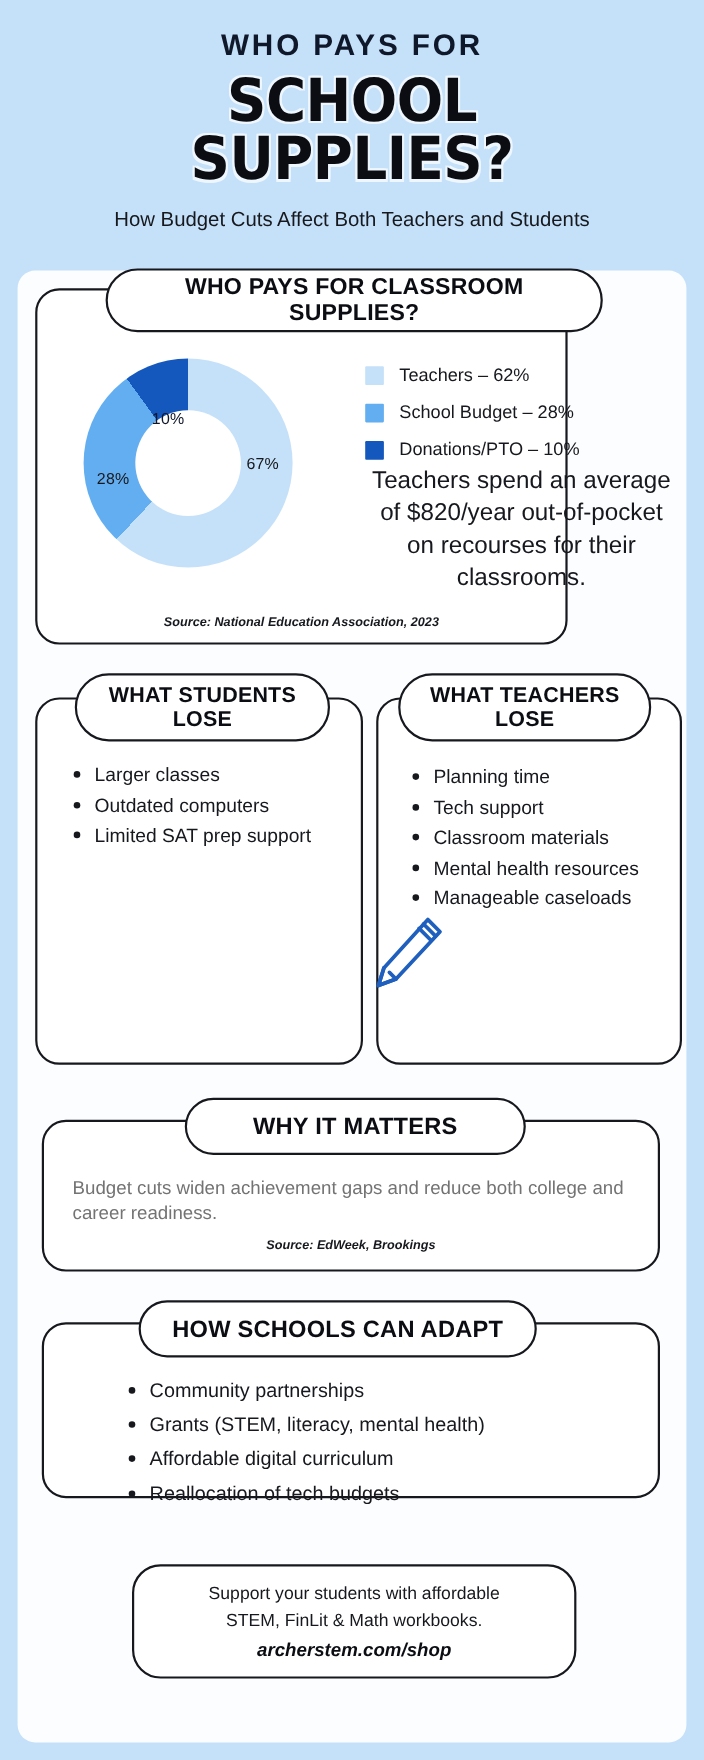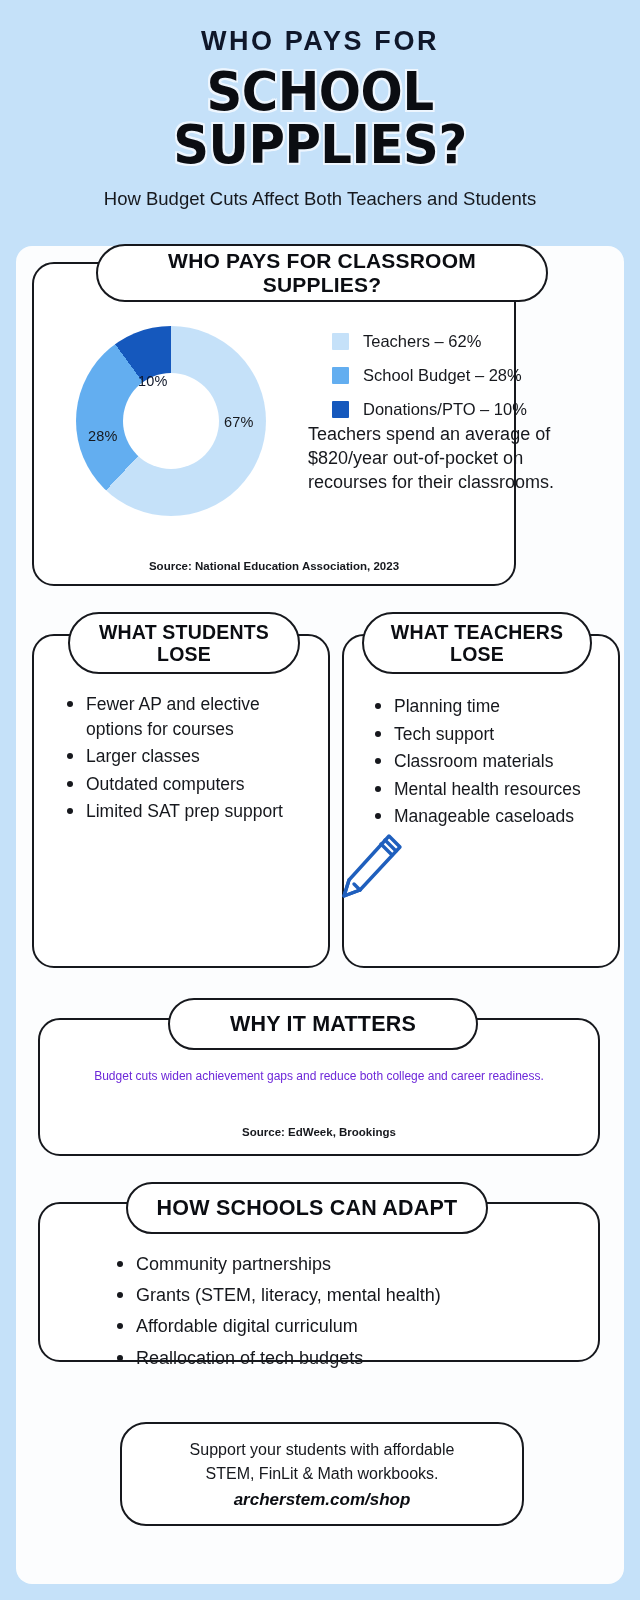--- a/index.html
+++ b/index.html
@@ -152,33 +152,34 @@
     border-radius: 1px;
   }
   .legend-label {
     font-size: 16.5px;
     color: #16181d;
     white-space: nowrap;
   }
 
   .stat-text {
     position: absolute;
-    left: 274px; top: 158px;
+    left: 298px; top: 158px;
     width: 284px;
-    text-align: left;
-    font-size: 18px;
+    text-align: center;
+    font-size: 22px;
     line-height: 1.34;
     color: #16181d;
   }
   .source {
     position: absolute;
     left: 0; right: 0;
     bottom: 12px;
     text-align: center;
     font-size: 11.5px;
+    font-style: italic;
     font-weight: 700;
     color: #16181d;
   }
 
   
   #students-card {
     left: 16px; top: 388px;
     width: 298px; height: 334px;
   }
   #students-tab {
@@ -227,24 +228,23 @@
     width: 562px; height: 138px;
   }
   #why-tab {
     left: 128px; top: -22px;
     width: 310px; height: 52px;
     font-size: 21.5px;
   }
   .why-body {
     position: absolute;
     left: 26px; right: 26px; top: 48px;
-    text-align: center;
-    font-size: 12px;
+    font-size: 17px;
     line-height: 1.36;
-    color: #6d28d9;
+    color: #737373;
   }
   #why-card .source { bottom: 16px; }
 
   
   #adapt-card {
     left: 22px; top: 956px;
     width: 562px; height: 160px;
   }
   #adapt-tab {
     left: 86px; top: -22px;
@@ -326,21 +326,20 @@
         </div>
       </div>
 
       <div class="stat-text">Teachers spend an average of $820/year out-of-pocket on recourses for their classrooms.</div>
       <div class="source">Source: National Education Association, 2023</div>
     </div>
 
     <div class="card" id="students-card">
       <div class="tab" id="students-tab">WHAT STUDENTS LOSE</div>
       <ul class="bullets" id="students-list">
-          <li>Fewer AP and elective options for courses</li>
           <li>Larger classes</li>
           <li>Outdated computers</li>
           <li>Limited SAT prep support</li>
         </ul>
     </div>
 
     <div class="card" id="teachers-card">
       <div class="tab" id="teachers-tab">WHAT TEACHERS LOSE</div>
       <ul class="bullets" id="teachers-list">
           <li>Planning time</li>

